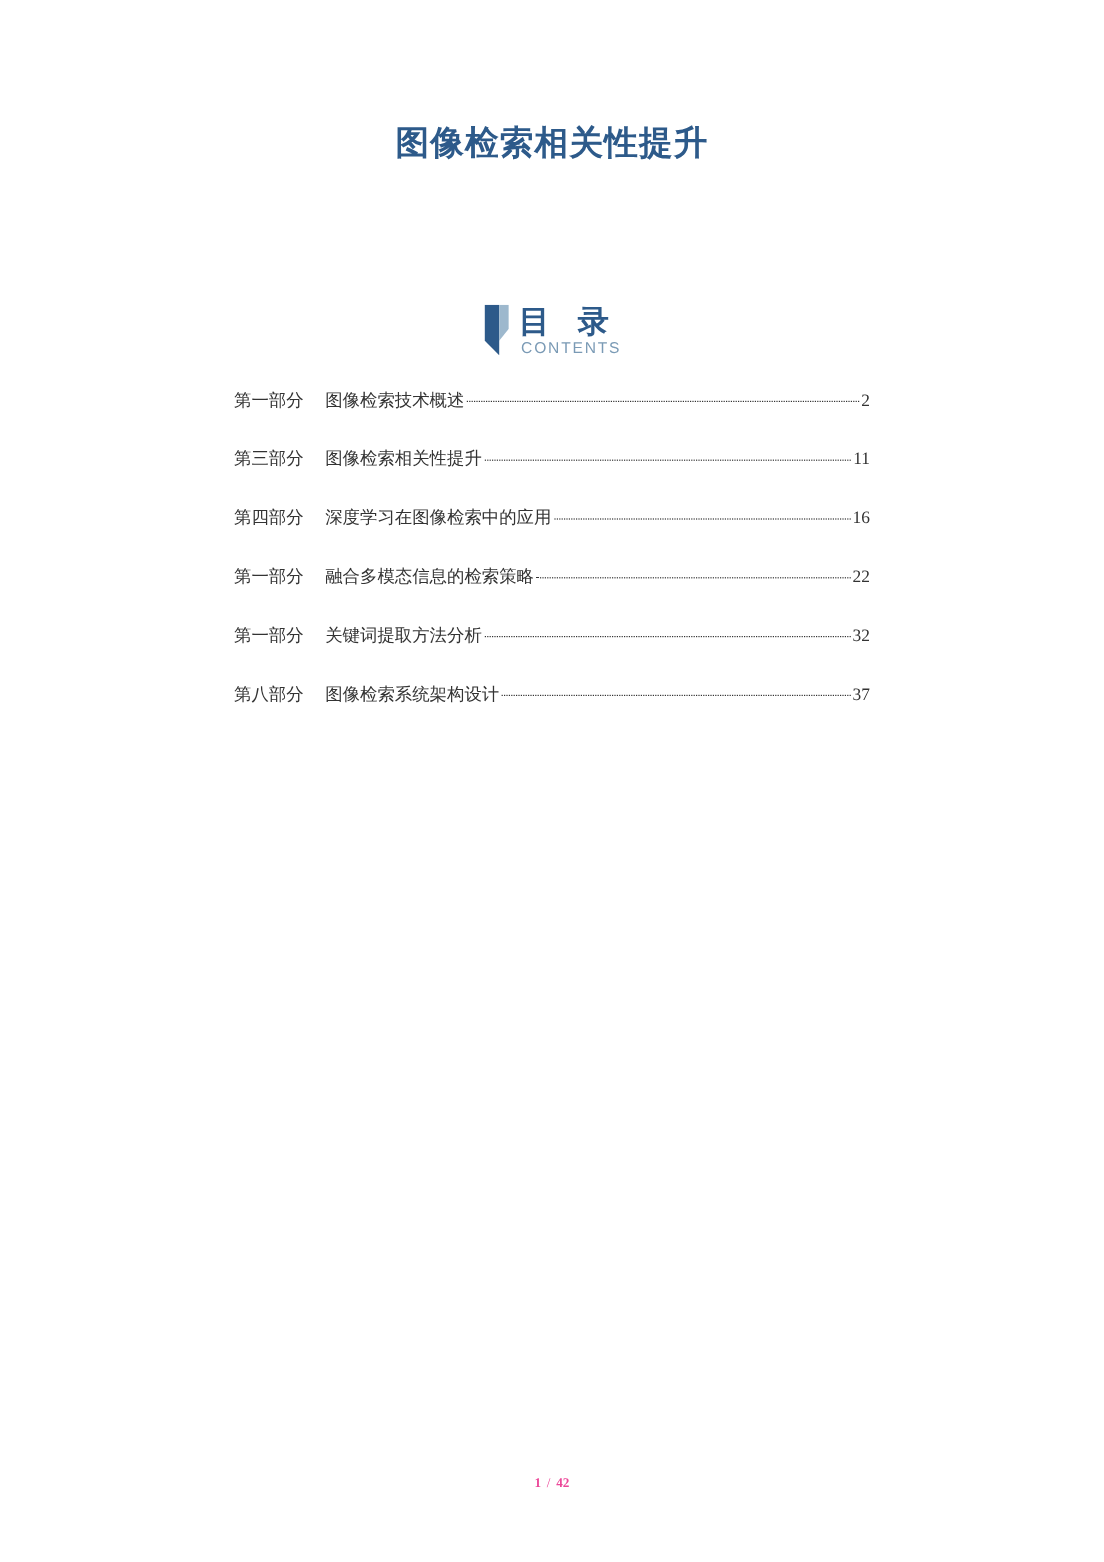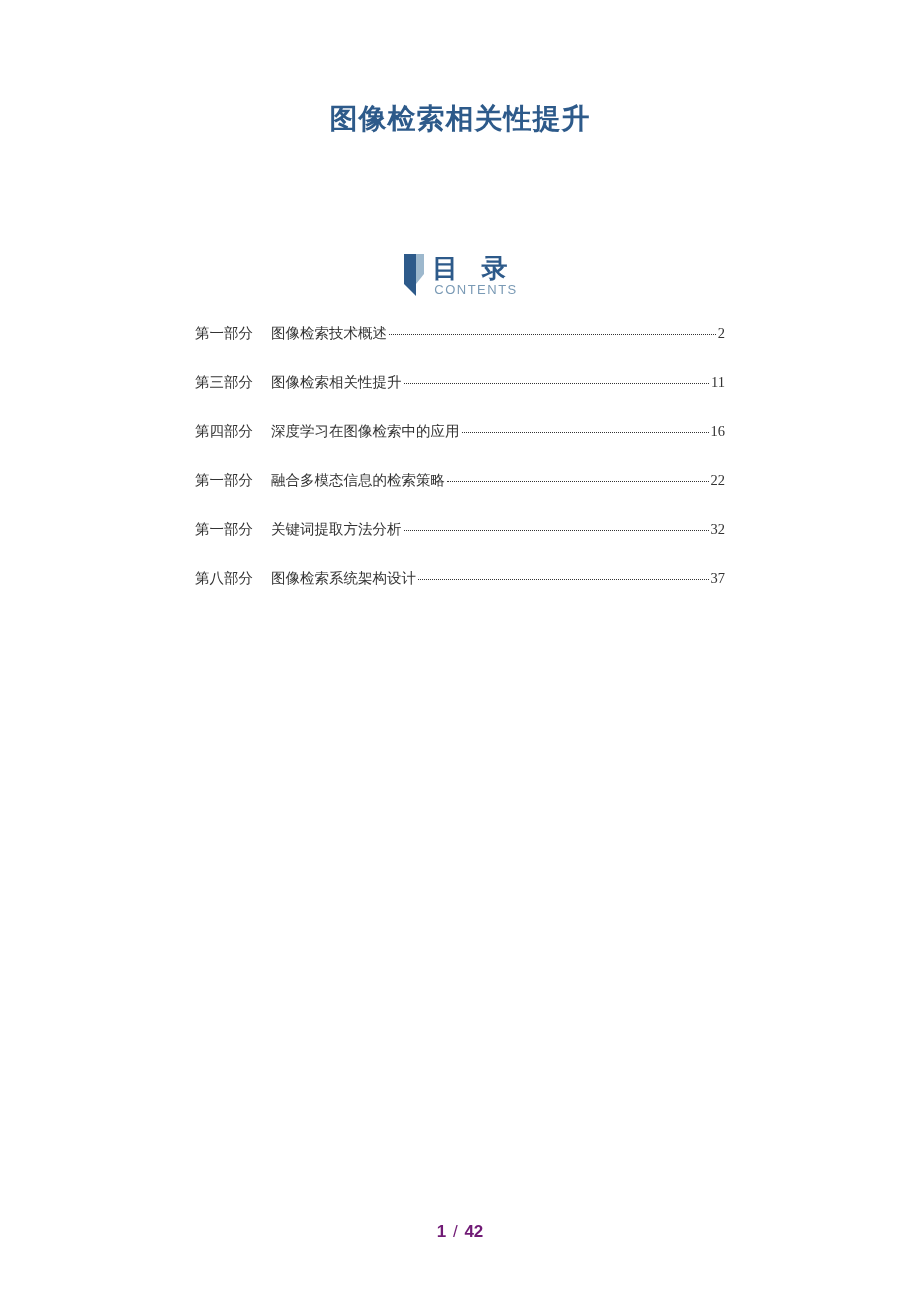--- a/index.html
+++ b/index.html
@@ -84,23 +84,23 @@
   .toc-page {
     flex: 0 0 auto;
     font-family: "SimSun", serif;
   }
   .footer {
     position: absolute;
     bottom: 60px;
     left: 0;
     right: 0;
     text-align: center;
-    font-size: 17px;
-    font-family: Liberation Sans, sans-serif;
-    color: #701a75;
+    font-size: 11px;
+    font-family: Liberation Serif, serif;
+    color: #ec4899;
   }
   .footer .cur { font-weight: bold; }
   .footer .sep { margin: 0 2px; }
   .footer .tot { font-weight: bold; }
 </style>
 </head>
 <body>
 
 <div class="page">
 

